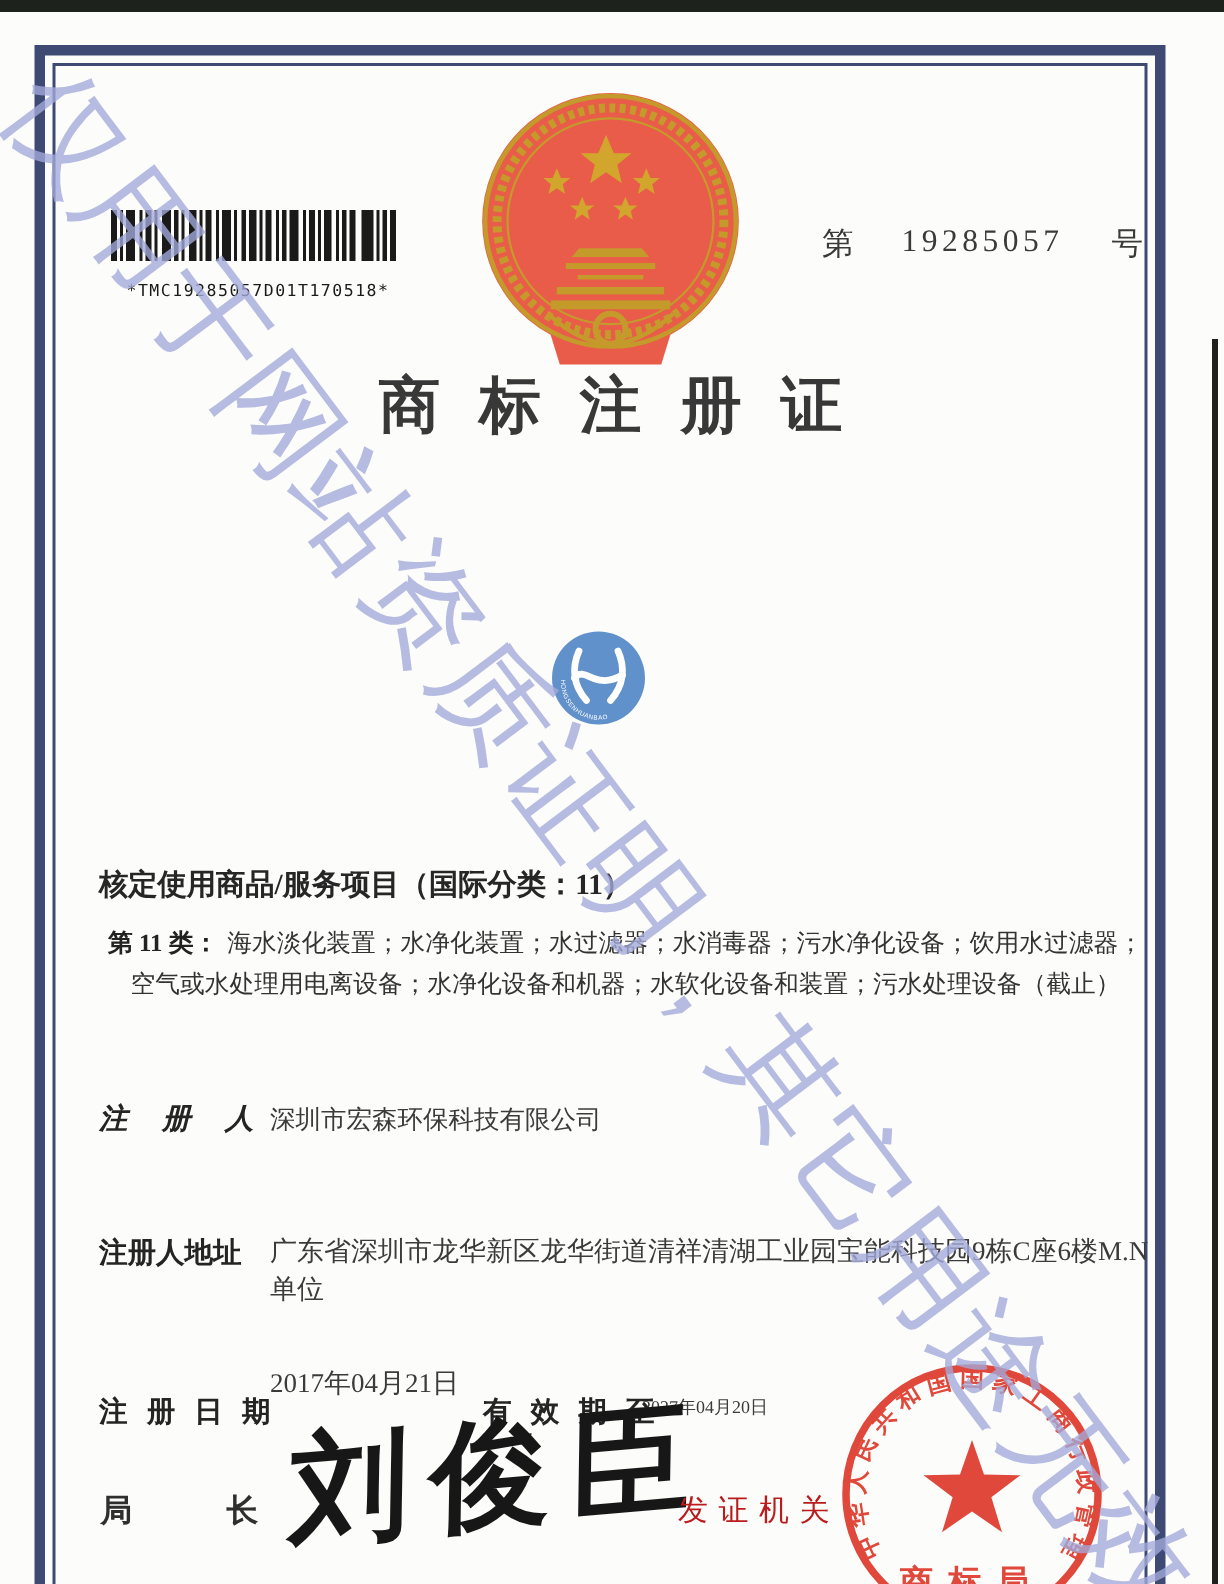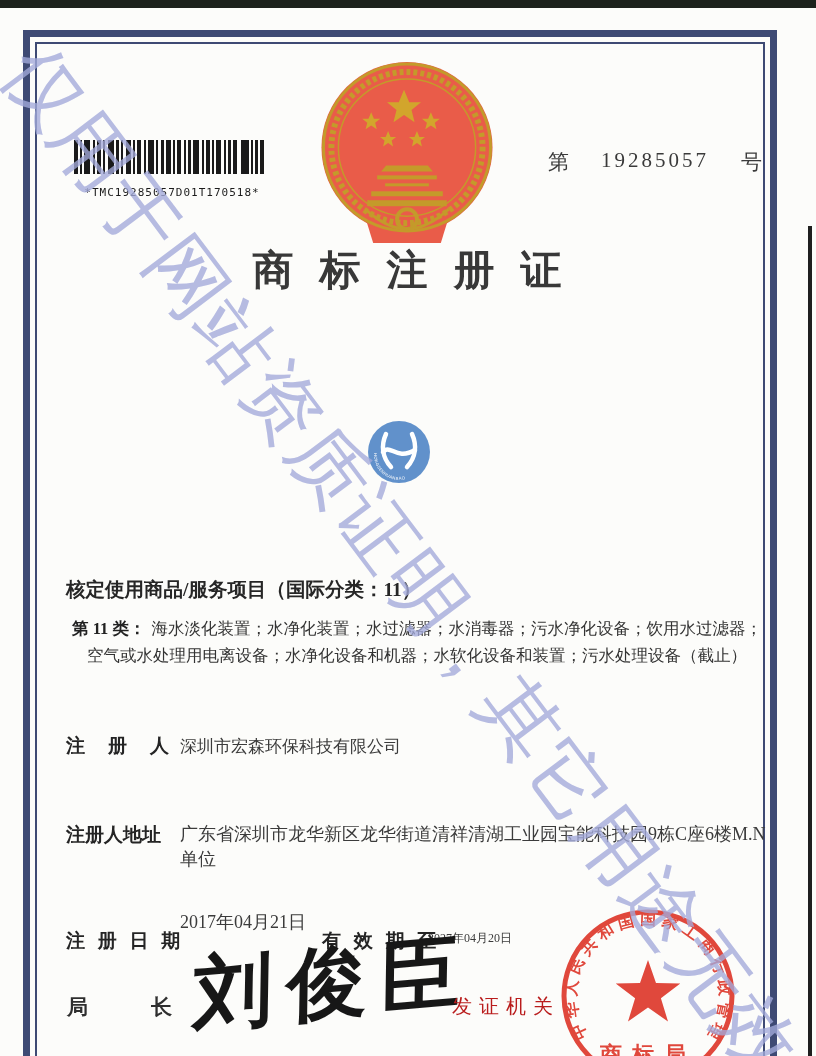--- a/index.html
+++ b/index.html
@@ -32,21 +32,21 @@
   .tm-logo{position:absolute;left:366px;top:419px;}
 
   .goods-heading{position:absolute;left:66px;top:576px;font-size:19.5px;font-weight:bold;color:#262626;}
   .goods-body{position:absolute;left:66px;top:616px;width:702px;font-size:16.5px;
     line-height:1.62;color:#333;text-align:center;}
   .goods-body .cls{font-weight:bold;margin-right:6px;color:#222;}
 
   .row-label{position:absolute;font-size:19px;font-weight:bold;color:#242424;}
   .row-value{position:absolute;font-size:17px;color:#3b3b3b;}
 
-  .lbl-registrant{left:66px;top:733px;letter-spacing:2px;}
+  .lbl-registrant{left:66px;top:733px;letter-spacing:2px;font-style:italic;}
   .val-registrant{left:180px;top:735px;}
   .lbl-address{left:66px;top:822px;}
   .val-address{left:180px;top:822px;width:598px;font-size:18px;line-height:1.4;}
   .lbl-regdate{left:66px;top:928px;letter-spacing:4px;}
   .val-regdate{left:180px;top:899px;font-size:18px;margin-top:11px;}
   .lbl-valid{left:306px;top:928px;letter-spacing:4px;margin-left:16px;}
   .val-valid{left:428px;top:930px;font-size:12px;}
 
   .lbl-ju{position:absolute;left:67px;top:993px;font-size:21px;font-weight:bold;}
   .lbl-zhang{position:absolute;left:151px;top:993px;font-size:21px;font-weight:bold;}

